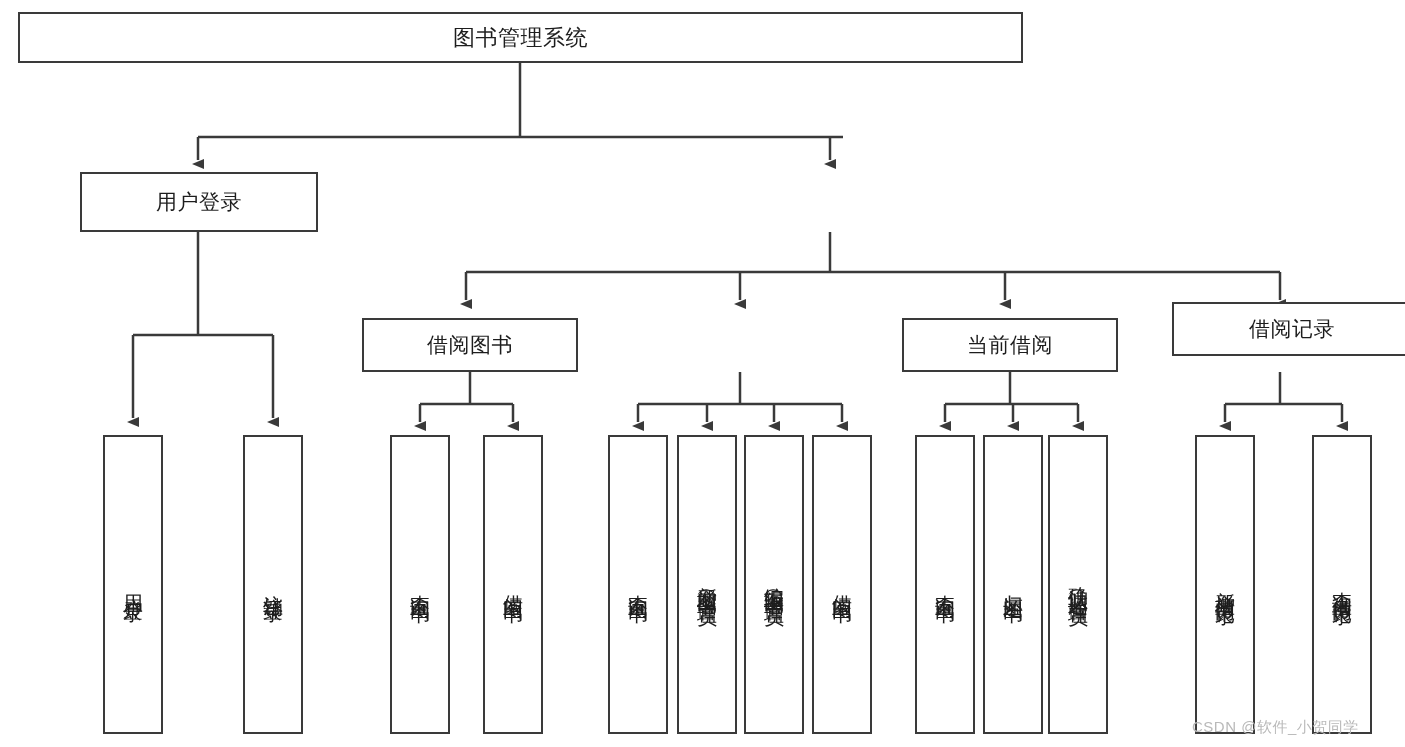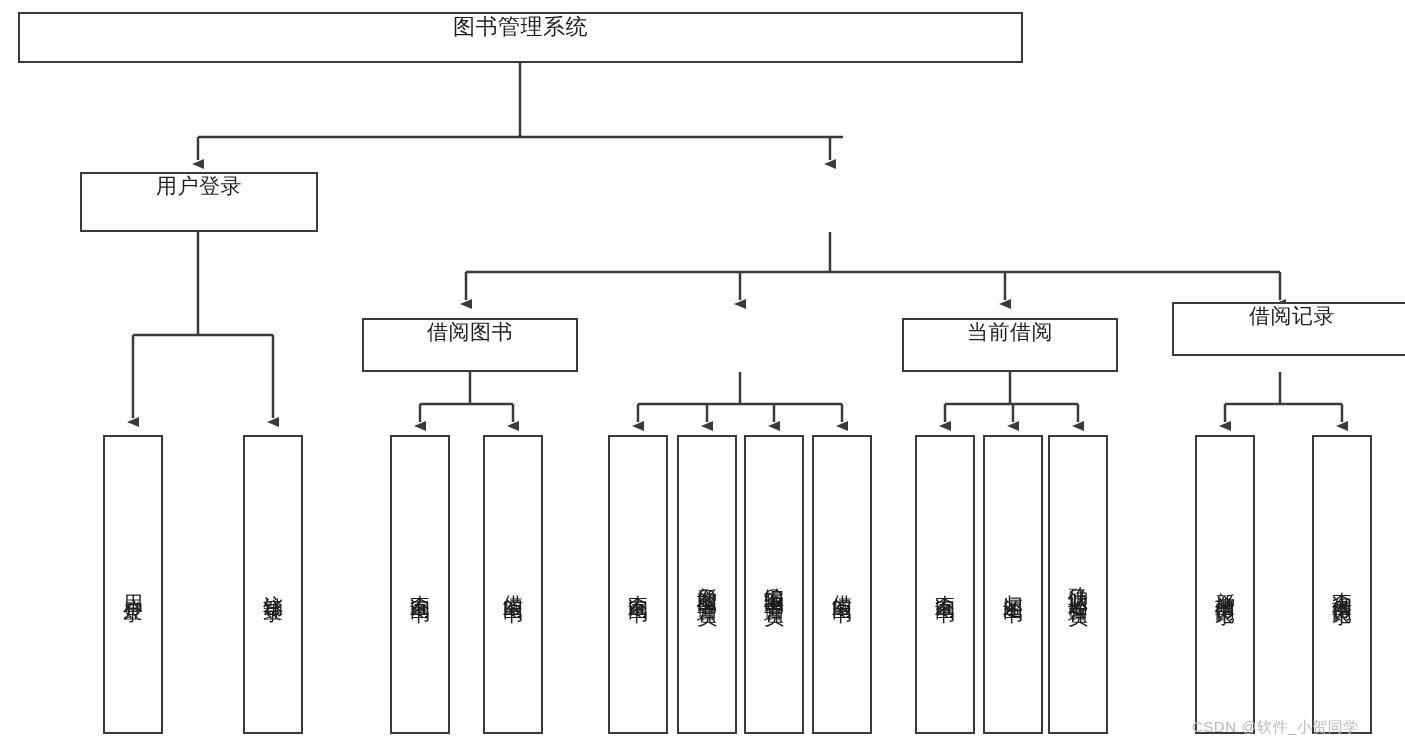--- a/index.html
+++ b/index.html
@@ -25,20 +25,21 @@
     width: 1405px;
     height: 747px;
     pointer-events: none;
   }
   .node {
     position: absolute;
     box-sizing: border-box;
     border: 2px solid #3a3a3a;
     background: #ffffff;
     display: flex;
+    align-items: center;
     justify-content: center;
     color: #1d1d1d;
     line-height: 1.15;
   }
   .node-h {
     font-size: 21px;
     letter-spacing: 0.5px;
     text-align: center;
   }
   .node-root {

